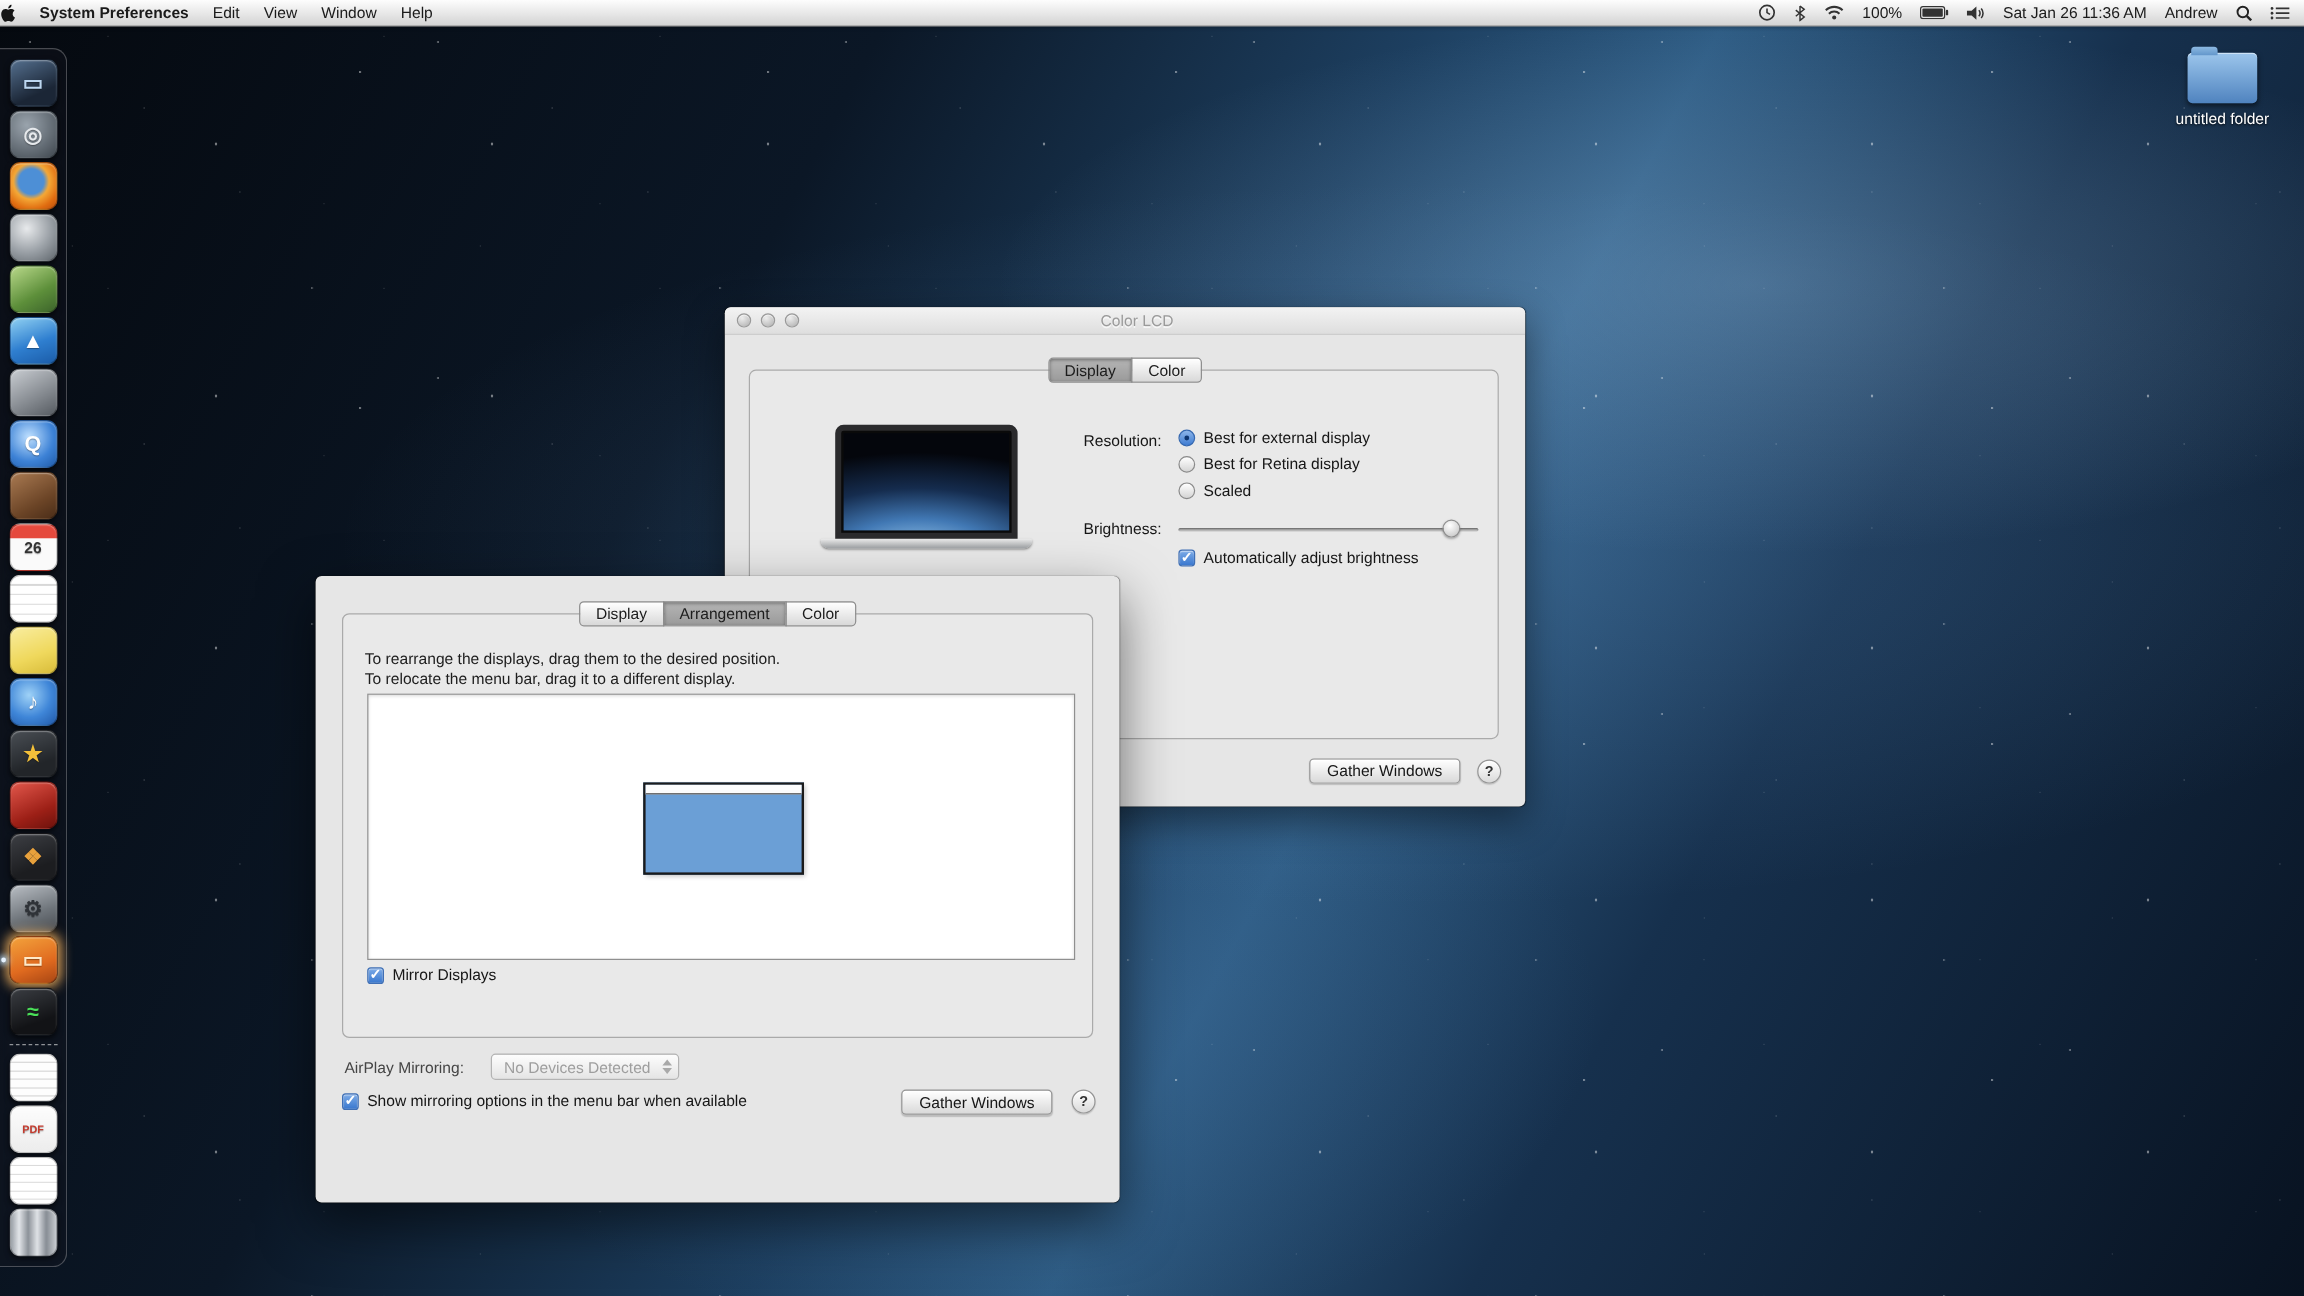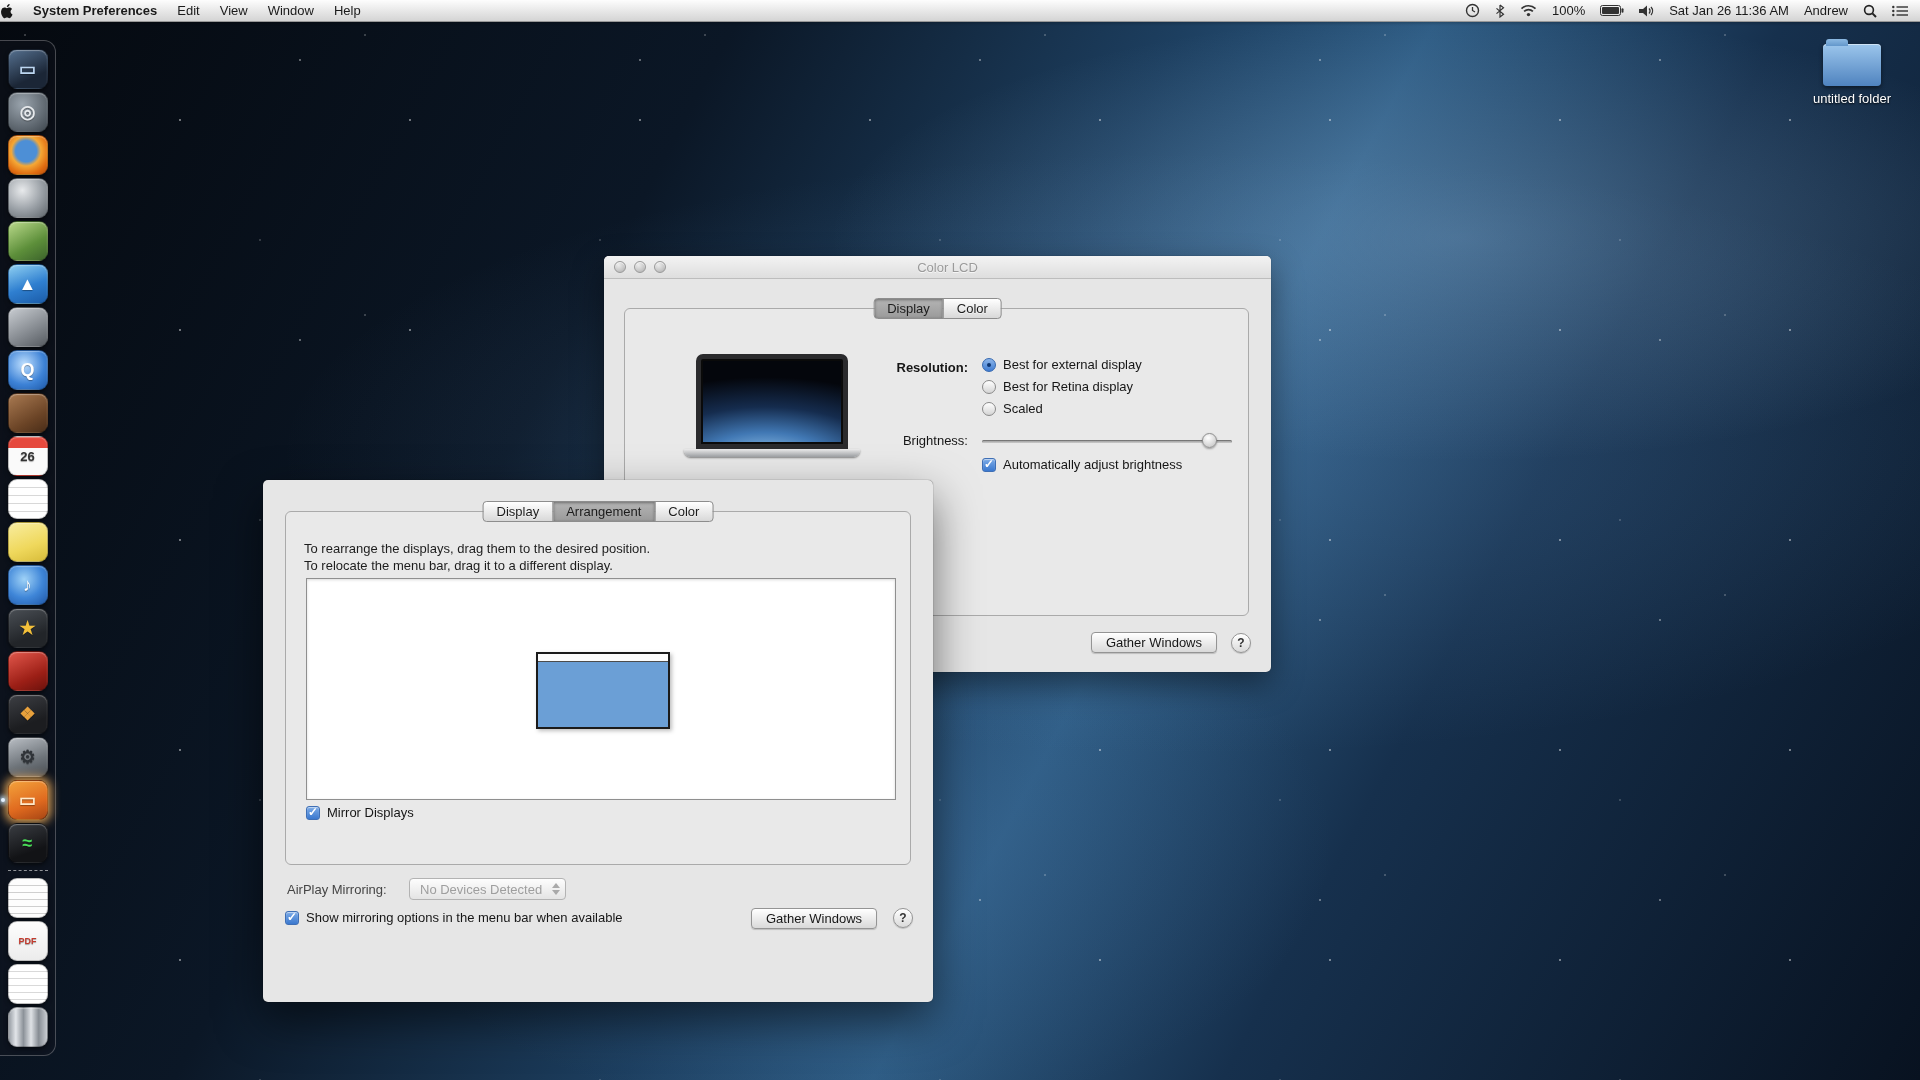--- a/index.html
+++ b/index.html
@@ -123,21 +123,21 @@
 
   .macbook { position:absolute; left:59px; top:45px; width:176px; }
   .mb-screen { width:152px; height:95px; margin:0 auto; background:#0a0a0a;
     border:5px solid #2b2b2d; border-radius:7px 7px 0 0; position:relative; overflow:hidden; }
   .mb-earth { position:absolute; inset:2px;
     background:radial-gradient(135% 105% at 45% 125%, #a6d4f6 0%, #4178b4 35%, #152c4e 65%, #04060c 100%); }
   .mb-base { width:176px; height:8px; background:linear-gradient(180deg,#ececec,#9da0a3);
     border-radius:2px 2px 9px 9px; box-shadow:0 1px 2px rgba(0,0,0,.45); }
 
   .flabel { position:absolute; width:120px; text-align:right; font-size:13px; color:#161616; }
-  #lcd-res-label { left:223px; top:51px;font-weight:bold; }
+  #lcd-res-label { left:223px; top:51px; }
   #lcd-bri-label { left:223px; top:124px; }
   #lcd-radios { position:absolute; left:357px; top:48px; display:flex; flex-direction:column; gap:7px; }
   #lcd-slider { position:absolute; left:357px; top:124px; width:250px; height:16px; }
   #lcd-slider .track { position:absolute; left:0; right:0; top:7px; height:3px;
     background:linear-gradient(180deg,#9b9b9b,#c9c9c9); border-radius:2px; box-shadow:inset 0 1px 1px rgba(0,0,0,.3); }
   #lcd-slider .thumb { position:absolute; left:88%; top:0; width:15px; height:15px; border-radius:50%;
     border:1px solid #8e8e8e; background:radial-gradient(circle at 40% 30%, #ffffff, #d2d2d2 70%, #b5b5b5);
     box-shadow:0 1px 2px rgba(0,0,0,.35); }
   #lcd-auto { position:absolute; left:357px; top:148px; }
   .lcd-foot { position:absolute; right:20px; top:353px; display:flex; align-items:center; gap:14px; }

